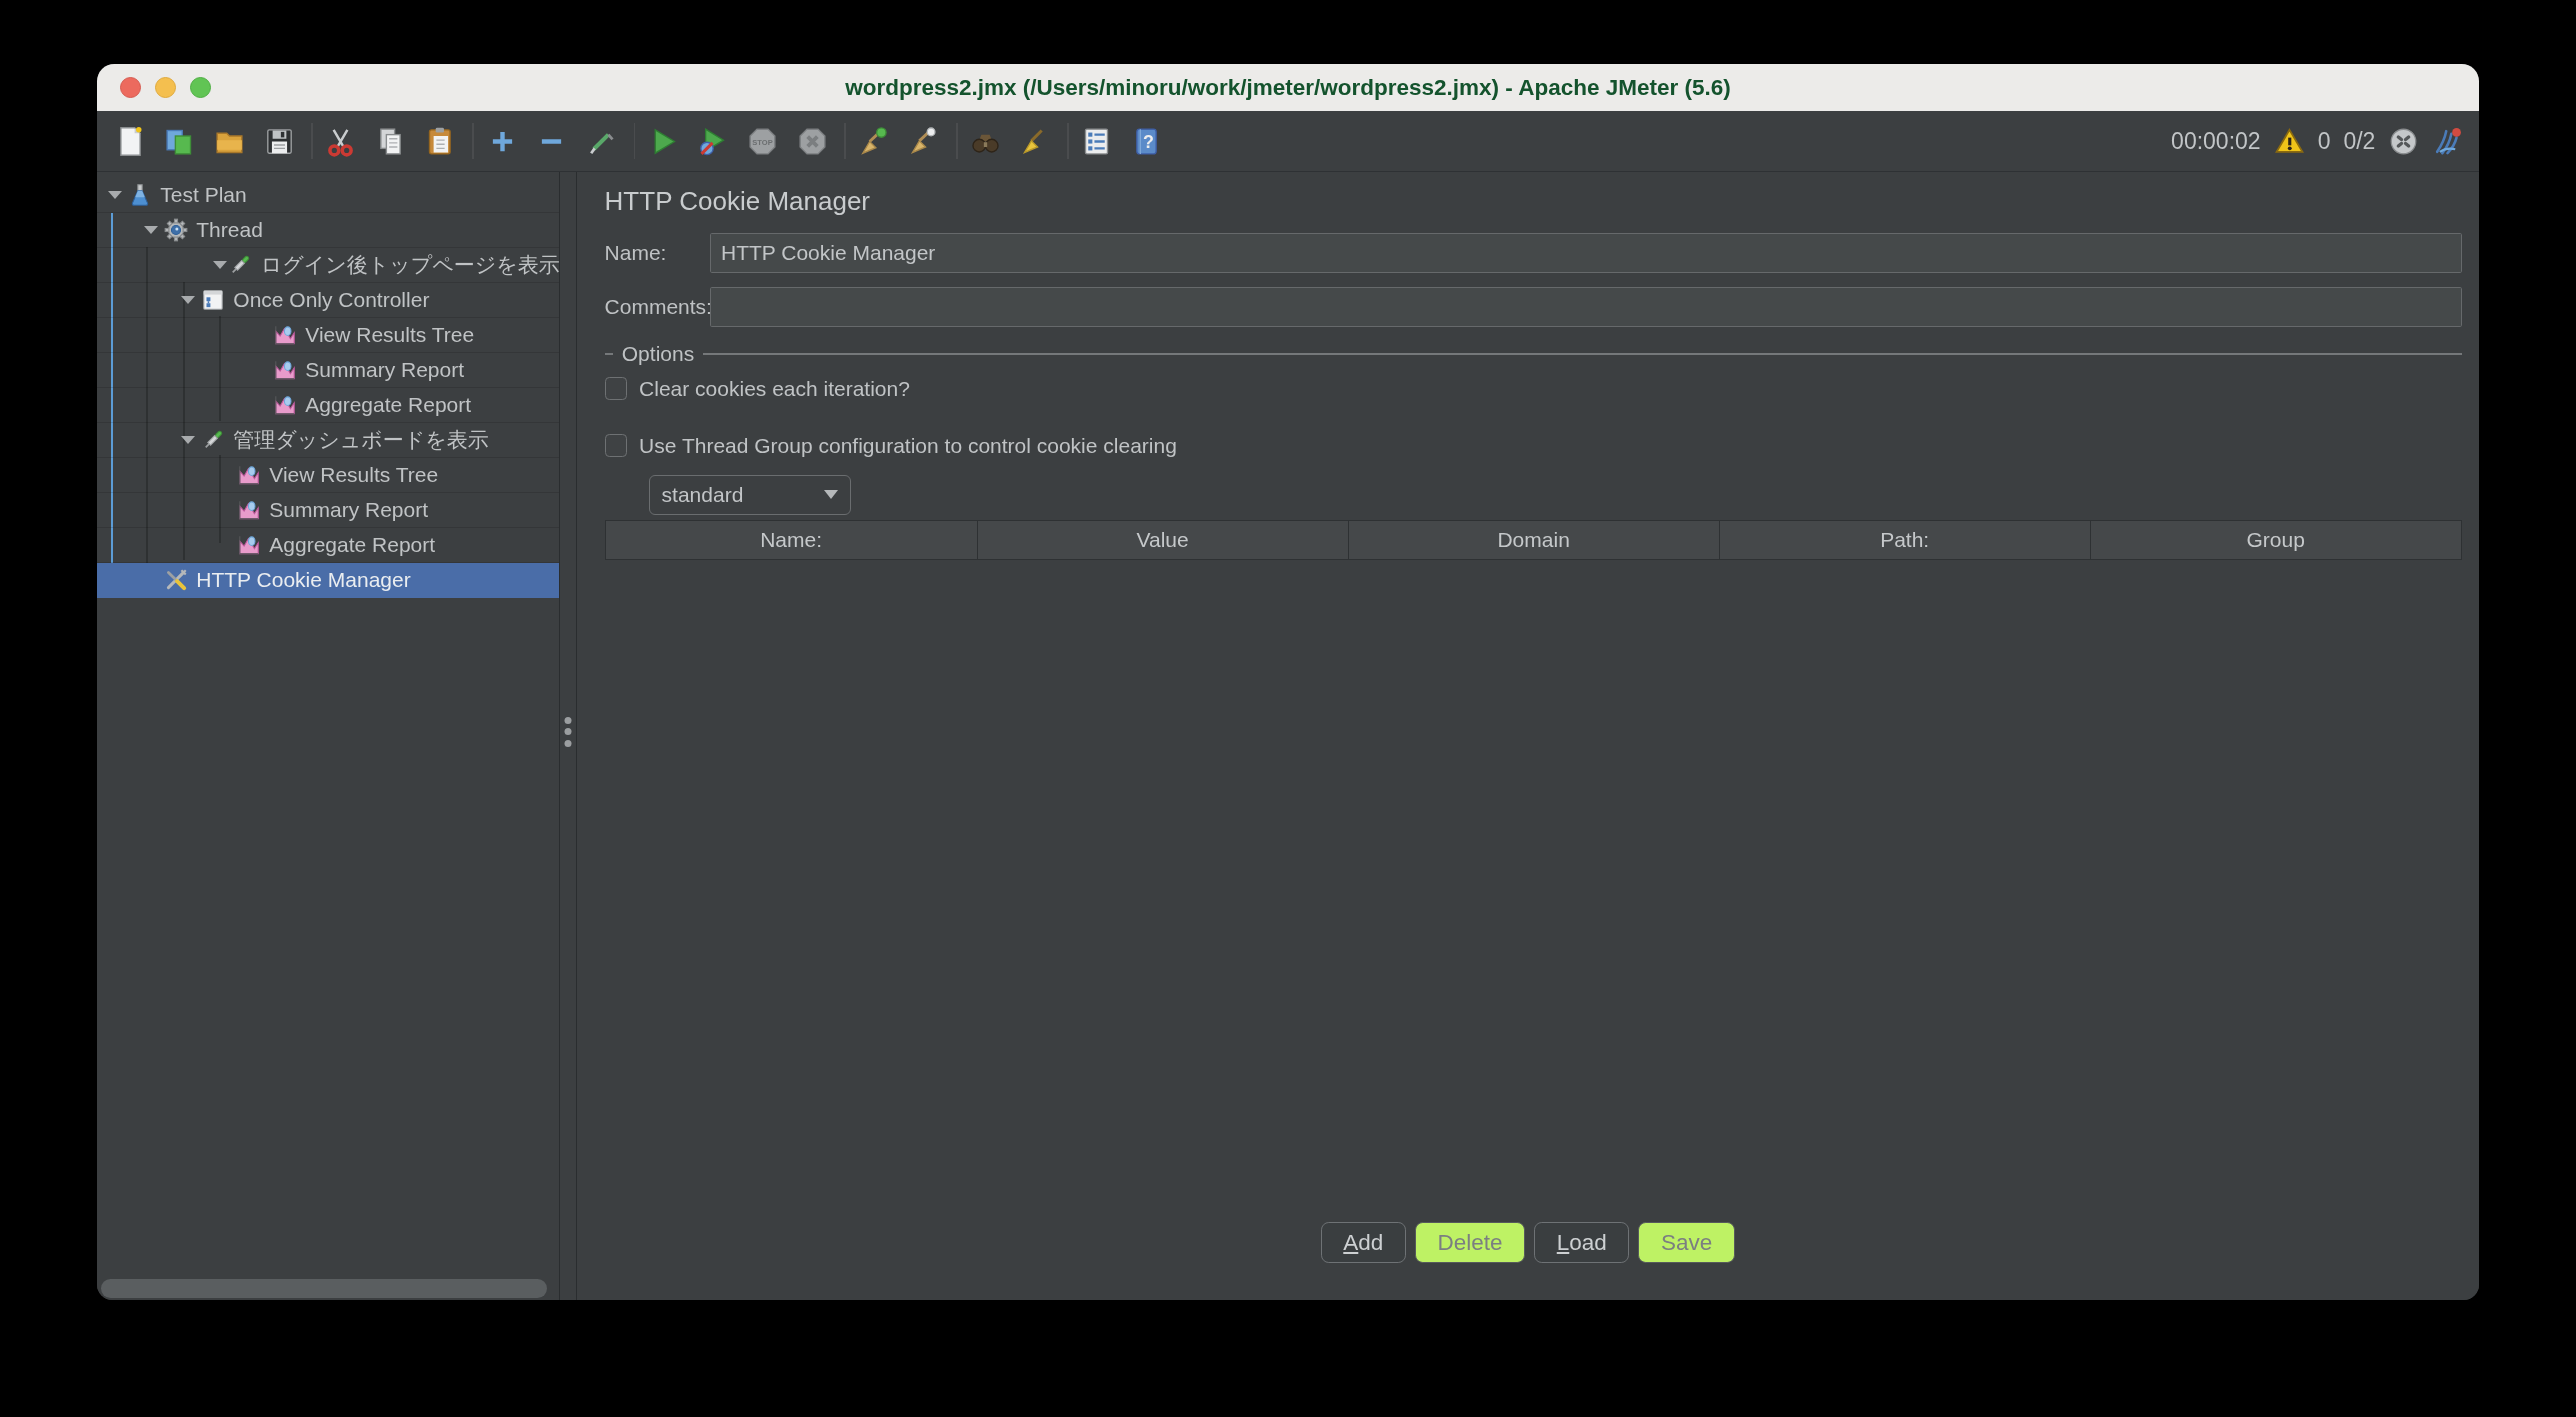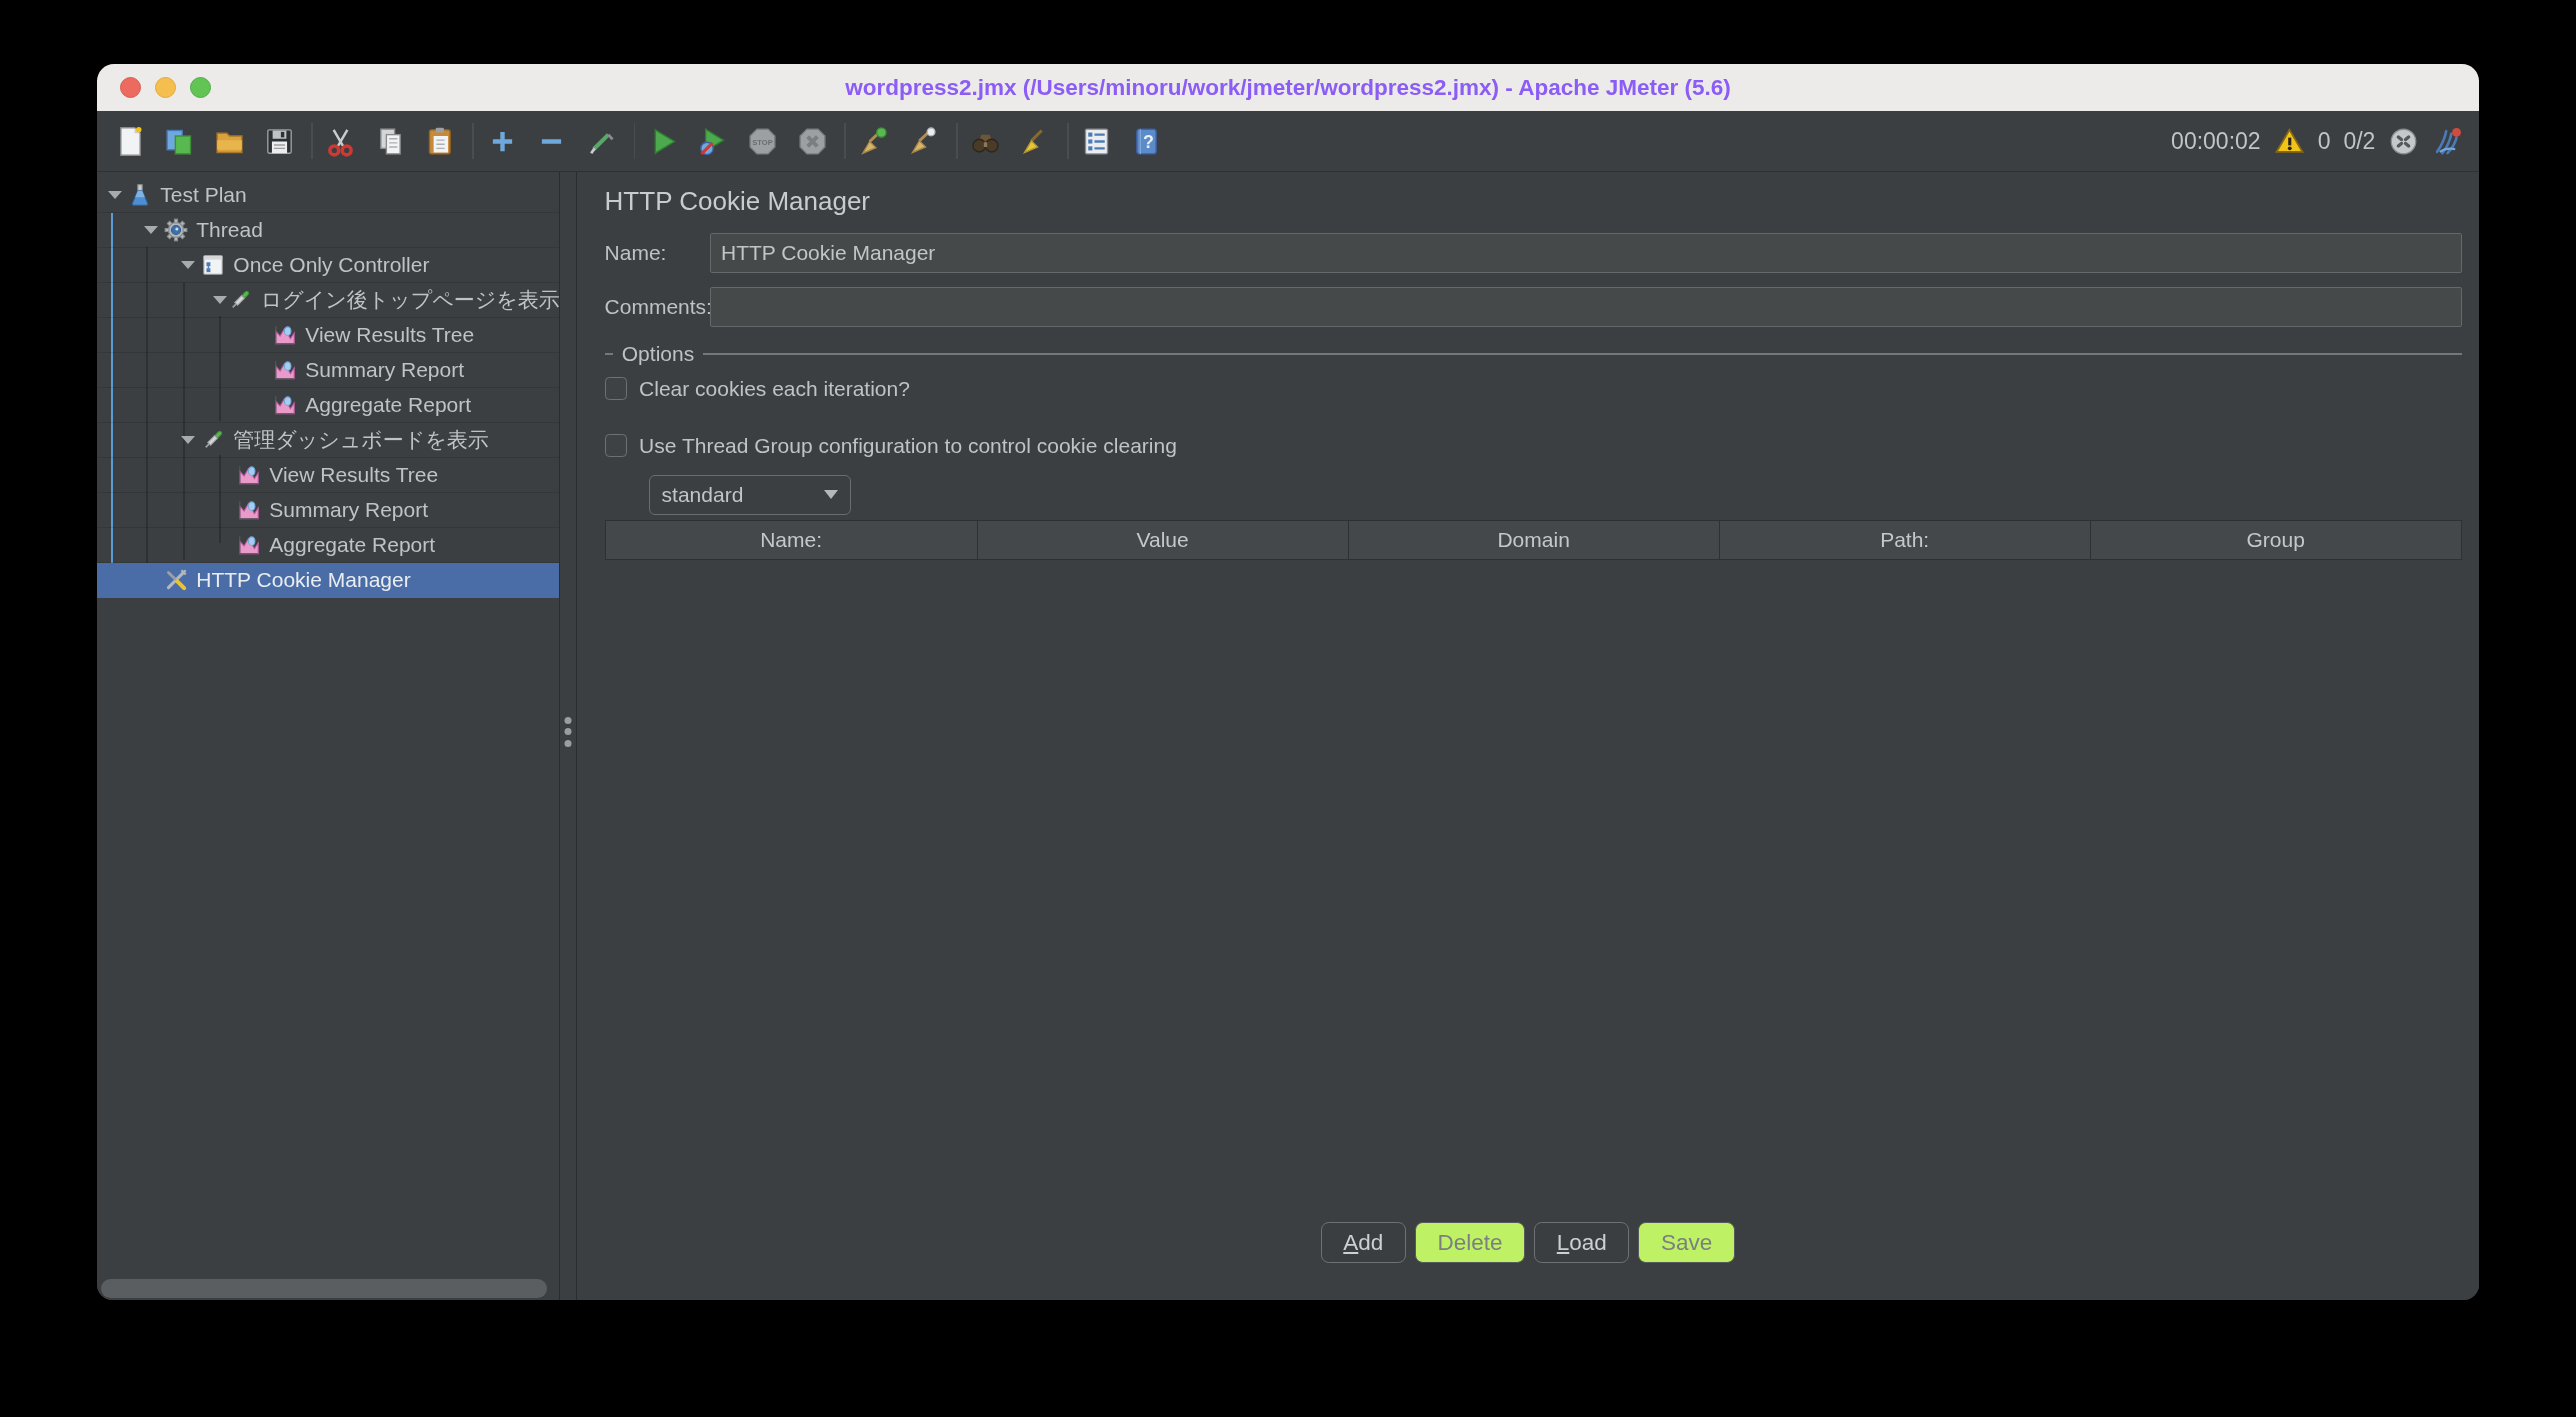--- a/index.html
+++ b/index.html
@@ -12,21 +12,21 @@
             border-radius:17.3px 17.3px 15.6px 15.6px; overflow:hidden; background:#3C3F41;
             box-shadow:0 21px 69px rgba(0,0,0,.7); }
 
   
   .titlebar { position:relative; height:47px; background:#ECEBE9; display:flex; align-items:center; }
   .traffic { position:absolute; left:22.5px; top:0; height:100%; display:flex; align-items:center; gap:14px; }
   .tl { width:21px; height:21px; border-radius:50%; display:inline-block; }
   .tl.red { background:#EC6A5E; border:0.9px solid #d55b50;}
   .tl.yel { background:#F4BF4F; border:0.9px solid #dfa93c;}
   .tl.grn { background:#61C454; border:0.9px solid #4eae43;}
-  .wtitle { flex:1; text-align:center; font-size:22.5px; font-weight:bold; color:#8b5cf6; }
+  .wtitle { flex:1; text-align:center; font-size:22.5px; font-weight:bold; color:#14532d; }
 
   
   .toolbar { height:61px; background:#3C3F41; border-bottom:1.7px solid #2E3134;
              display:flex; align-items:center; padding:0 15.6px; }
   .tbi { width:35px; height:35px; display:flex; align-items:center; justify-content:center; margin-right:14.7px; }
   .tbi svg { width:33px; height:33px; }
   .tsep { width:1.7px; height:36px; background:#55585A; opacity:.55; margin:0 10.4px 0 0; }
   .tstatus { margin-left:auto; display:flex; align-items:center; gap:13px; font-size:23px; color:#C2C5C7; }
   .tstatus svg.small { width:31px; height:31px; }
 
@@ -315,45 +315,45 @@
                     <rect x="16.4" y="4.6" width="3" height="3" transform="rotate(45 17.9 6.1)"></rect>
                     <rect x="4.6" y="16.4" width="3" height="3" transform="rotate(45 6.1 17.9)"></rect>
                     <rect x="16.4" y="16.4" width="3" height="3" transform="rotate(45 17.9 17.9)"></rect>
                   </g>
                   <circle cx="12" cy="12" r="4.2" fill="#3E6FA8" stroke="#2E5F98"></circle>
                   <circle cx="12.8" cy="11" r="1.4" fill="#C9E0F4"></circle>
                 </svg>
               </span>
           <span class="tlabel">Thread</span>
         </div>
+        <div class="trow lv3">
+          <span class="arrow"></span>
+          <span class="ticon">
+                <svg viewBox="0 0 24 24">
+                  <g transform="rotate(45 12 12)">
+                    <rect x="10.2" y="1.5" width="3.6" height="6.5" rx="1.8" fill="#57B94F" stroke="#3E8E38"></rect>
+                    <rect x="10.2" y="8" width="3.6" height="9" fill="#D4D6D8" stroke="#9DA0A2"></rect>
+                    <path d="M12 17v4.5" stroke="#9DA0A2" stroke-width="1.6"></path>
+                  </g>
+                </svg>
+              </span>
+          <span class="tlabel">ログイン後トップページを表示</span>
+        </div>
         <div class="trow lv2">
           <span class="arrow"></span>
           <span class="ticon">
                 <svg viewBox="0 0 24 24">
                   <rect x="3.5" y="3.5" width="17" height="17" rx="1" fill="#F2F3F4" stroke="#9DA0A2"></rect>
                   <rect x="3.5" y="3.5" width="17" height="3.5" fill="#D4D6D8"></rect>
                   <rect x="6" y="9.5" width="3.6" height="3.6" fill="#4A7BB8"></rect>
                   <rect x="6" y="15" width="3.6" height="3.6" fill="#4A7BB8"></rect>
                   <path d="M7.8 13.1v1.9" stroke="#4A7BB8" stroke-width="1.4"></path>
                 </svg>
               </span>
           <span class="tlabel">Once Only Controller</span>
-        </div>
-        <div class="trow lv3">
-          <span class="arrow"></span>
-          <span class="ticon">
-                <svg viewBox="0 0 24 24">
-                  <g transform="rotate(45 12 12)">
-                    <rect x="10.2" y="1.5" width="3.6" height="6.5" rx="1.8" fill="#57B94F" stroke="#3E8E38"></rect>
-                    <rect x="10.2" y="8" width="3.6" height="9" fill="#D4D6D8" stroke="#9DA0A2"></rect>
-                    <path d="M12 17v4.5" stroke="#9DA0A2" stroke-width="1.6"></path>
-                  </g>
-                </svg>
-              </span>
-          <span class="tlabel">ログイン後トップページを表示</span>
         </div>
         <div class="trow lv4">
           <span class="noarrow"></span>
           <span class="ticon">
                 <svg viewBox="0 0 24 24">
                   <path d="M3.5 20V8.5l4 4.5 4-7 5.5 9.5 3.5-5.5V20z" fill="#E89BCB" stroke="#C05A9E"></path>
                   <ellipse cx="14.5" cy="8.5" rx="3" ry="4" fill="#A8CCEE" stroke="#6FA8DC"></ellipse>
                   <path d="M3.5 4v16h17" stroke="#55585A" fill="none"></path>
                 </svg>
               </span>

